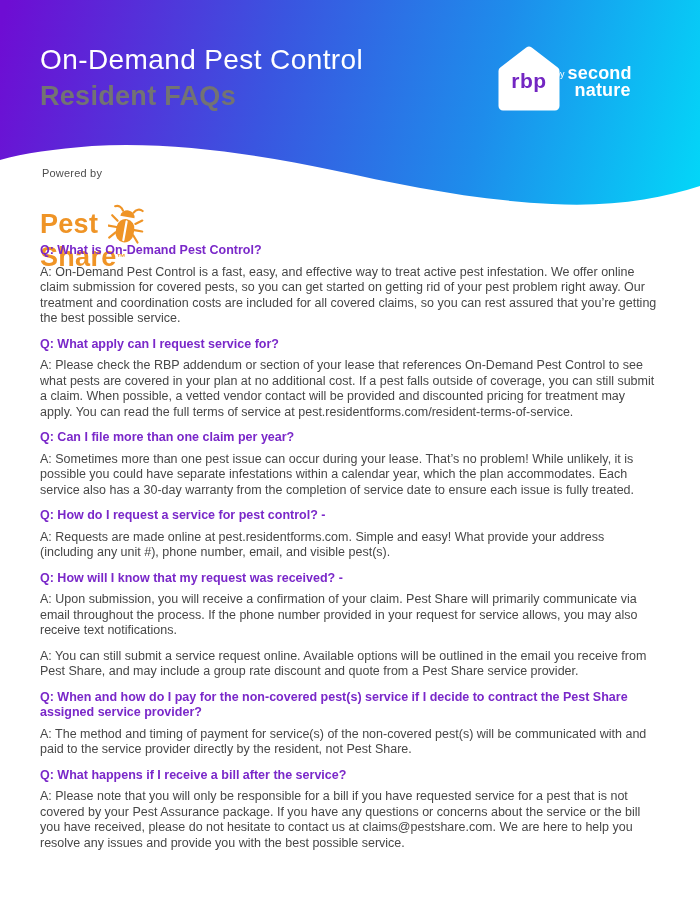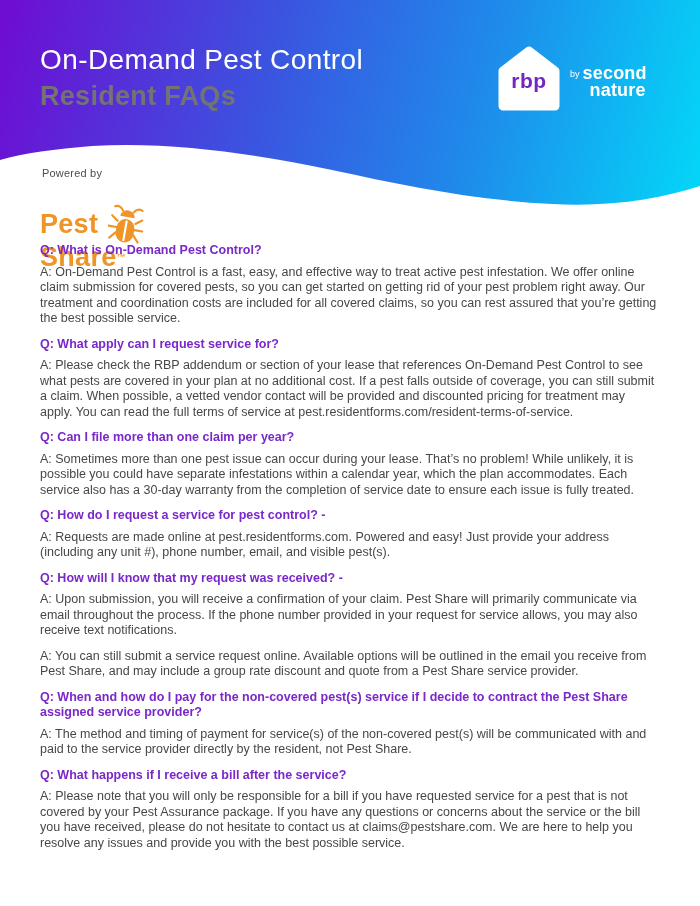--- a/index.html
+++ b/index.html
@@ -16,21 +16,21 @@
   .hdr-subtitle{
     position:absolute;left:40px;top:81px;color:#737373;
     font-size:27px;font-weight:700;letter-spacing:.3px;line-height:30px;
   }
   .rbp{position:absolute;left:498px;top:45px;width:62px;height:68px;}
   .rbp-text{
     position:absolute;left:0;right:0;top:24px;text-align:center;
     color:#7326c2;font-size:21px;font-weight:700;letter-spacing:.5px;
   }
   .byline{
-    position:absolute;left:570px;top:65px;color:#ffffff;
+    position:absolute;left:555px;top:65px;color:#ffffff;
     display:flex;flex-direction:column;align-items:flex-end;line-height:16px;
   }
   .byline .row{display:flex;align-items:flex-start;}
   .byline .by{font-size:9px;margin:1px 3px 0 0;font-weight:400;}
   .byline .sn{font-size:18px;font-weight:700;letter-spacing:.2px;}
   .byline .nature{margin-right:1px;}
   
   .pestshare{position:absolute;left:40px;top:167px;}
   .powered{font-size:11px;color:#4d4d4d;margin:0 0 2px 2px;letter-spacing:.2px;}
   .ps-line1{display:flex;align-items:flex-start;margin-top:33px;}
@@ -132,21 +132,21 @@
     <div class="faq">
       <h3 class="faq-q">Q: What apply can I request service for?</h3>
       <p class="faq-a">A: Please check the RBP addendum or section of your lease that references On-Demand Pest Control to see what pests are covered in your plan at no additional cost. If a pest falls outside of coverage, you can still submit a claim. When possible, a vetted vendor contact will be provided and discounted pricing for treatment may apply. You can read the full terms of service at pest.residentforms.com/resident-terms-of-service.</p>
     </div>
     <div class="faq">
       <h3 class="faq-q">Q: Can I file more than one claim per year?</h3>
       <p class="faq-a">A: Sometimes more than one pest issue can occur during your lease. That’s no problem! While unlikely, it is possible you could have separate infestations within a calendar year, which the plan accommodates. Each service also has a 30-day warranty from the completion of service date to ensure each issue is fully treated.</p>
     </div>
     <div class="faq">
       <h3 class="faq-q">Q: How do I request a service for pest control? -</h3>
-      <p class="faq-a">A: Requests are made online at pest.residentforms.com. Powered and easy! Just provide your address (including any unit #), phone number, email, and visible pest(s).</p>
+      <p class="faq-a">A: Requests are made online at pest.residentforms.com. Simple and easy! What provide your address (including any unit #), phone number, email, and visible pest(s).</p>
     </div>
     <div class="faq">
       <h3 class="faq-q">Q: How will I know that my request was received? -</h3>
       <p class="faq-a">A: Upon submission, you will receive a confirmation of your claim. Pest Share will primarily communicate via email throughout the process. If the phone number provided in your request for service allows, you may also receive text notifications.</p>
     </div>
     <div class="faq">
       <p class="faq-a">A: You can still submit a service request online. Available options will be outlined in the email you receive from Pest Share, and may include a group rate discount and quote from a Pest Share service provider.</p>
     </div>
     <div class="faq">
       <h3 class="faq-q">Q: When and how do I pay for the non-covered pest(s) service if I decide to contract the Pest Share assigned service provider?</h3>

